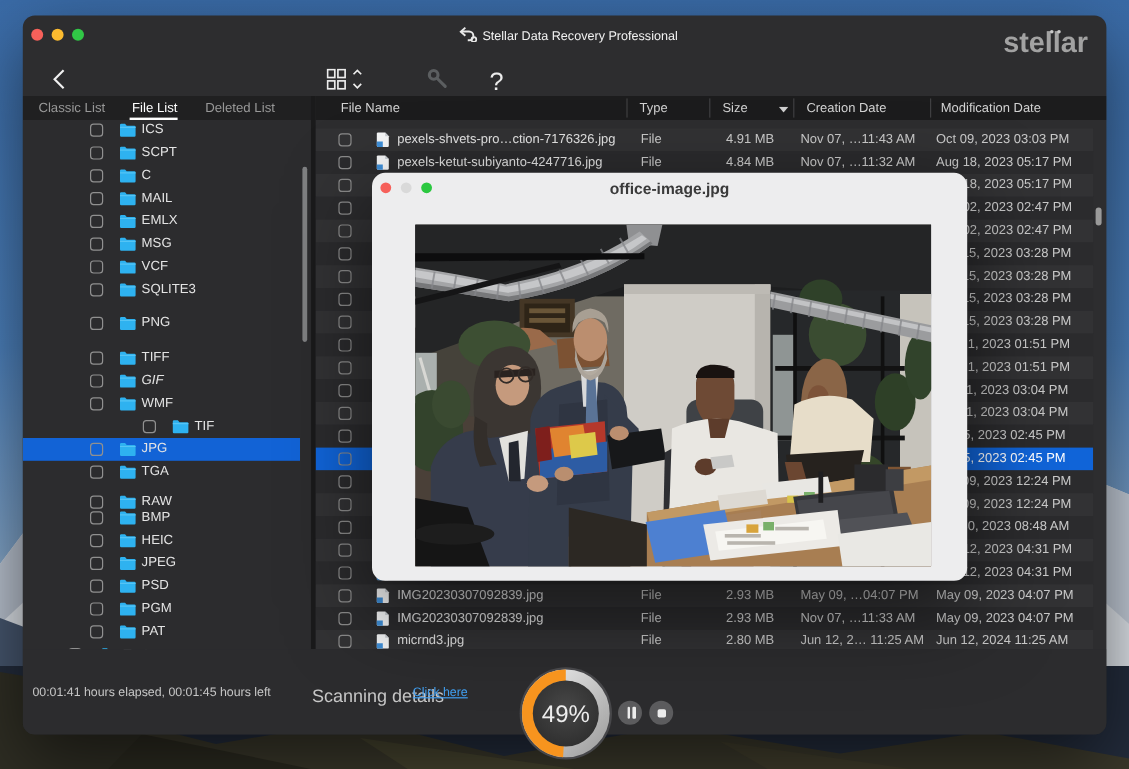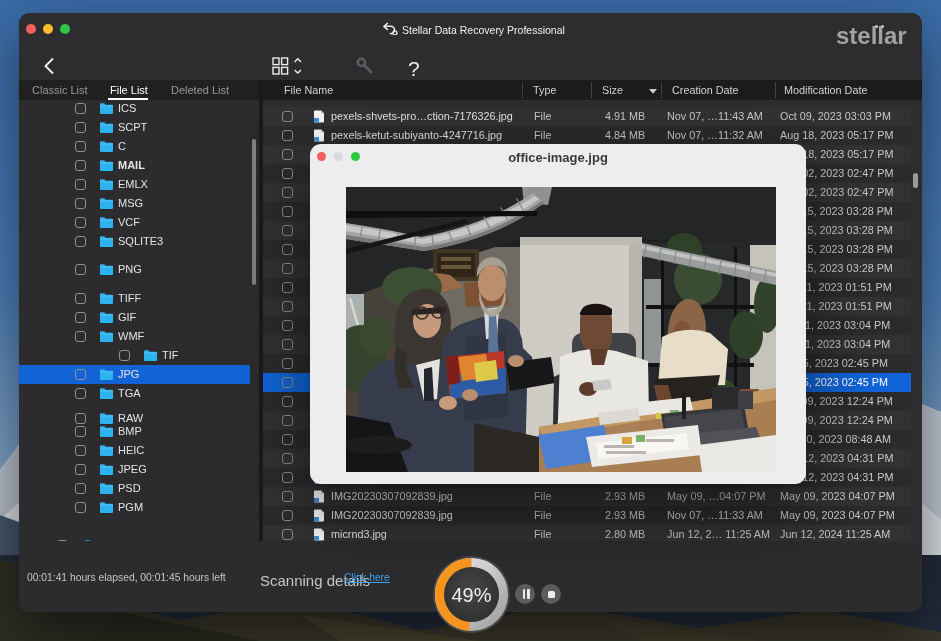--- a/index.html
+++ b/index.html
@@ -118,21 +118,21 @@
         <div class="lb" style="left:99px">SCPT</div>
       </div>
 <div class="trow" style="top:37px;">
         <div class="cb" style="left:56px"></div>
         <svg style="position:absolute;left:80px;top:3px" width="15" height="13" viewBox="0 0 15 13">
           <path d="M1 2.2 Q1 1.2 2 1.2 L5.2 1.2 L6.6 2.8 L13 2.8 Q14 2.8 14 3.8 L14 11 Q14 12 13 12 L2 12 Q1 12 1 11 Z" fill="#2eb2f0"></path>
           <path d="M1 3.6 L14 3.6 L14 4.6 L1 4.6 Z" fill="#55c4f5"></path>
         </svg>
         <div class="lb" style="left:99px">C</div>
       </div>
-<div class="trow" style="top:56px;font-weight:bold;">
+<div class="trow" style="top:56px;">
         <div class="cb" style="left:56px"></div>
         <svg style="position:absolute;left:80px;top:3px" width="15" height="13" viewBox="0 0 15 13">
           <path d="M1 2.2 Q1 1.2 2 1.2 L5.2 1.2 L6.6 2.8 L13 2.8 Q14 2.8 14 3.8 L14 11 Q14 12 13 12 L2 12 Q1 12 1 11 Z" fill="#2eb2f0"></path>
           <path d="M1 3.6 L14 3.6 L14 4.6 L1 4.6 Z" fill="#55c4f5"></path>
         </svg>
         <div class="lb" style="left:99px">MAIL</div>
       </div>
 <div class="trow" style="top:75px;">
         <div class="cb" style="left:56px"></div>
         <svg style="position:absolute;left:80px;top:3px" width="15" height="13" viewBox="0 0 15 13">
@@ -174,21 +174,21 @@
         <div class="lb" style="left:99px">PNG</div>
       </div>
 <div class="trow" style="top:189px;">
         <div class="cb" style="left:56px"></div>
         <svg style="position:absolute;left:80px;top:3px" width="15" height="13" viewBox="0 0 15 13">
           <path d="M1 2.2 Q1 1.2 2 1.2 L5.2 1.2 L6.6 2.8 L13 2.8 Q14 2.8 14 3.8 L14 11 Q14 12 13 12 L2 12 Q1 12 1 11 Z" fill="#2eb2f0"></path>
           <path d="M1 3.6 L14 3.6 L14 4.6 L1 4.6 Z" fill="#55c4f5"></path>
         </svg>
         <div class="lb" style="left:99px">TIFF</div>
       </div>
-<div class="trow" style="top:208px;">
+<div class="trow" style="top:208px;font-style:italic;">
         <div class="cb" style="left:56px"></div>
         <svg style="position:absolute;left:80px;top:3px" width="15" height="13" viewBox="0 0 15 13">
           <path d="M1 2.2 Q1 1.2 2 1.2 L5.2 1.2 L6.6 2.8 L13 2.8 Q14 2.8 14 3.8 L14 11 Q14 12 13 12 L2 12 Q1 12 1 11 Z" fill="#2eb2f0"></path>
           <path d="M1 3.6 L14 3.6 L14 4.6 L1 4.6 Z" fill="#55c4f5"></path>
         </svg>
         <div class="lb" style="left:99px">GIF</div>
       </div>
 <div class="trow" style="top:227px;">
         <div class="cb" style="left:56px"></div>
         <svg style="position:absolute;left:80px;top:3px" width="15" height="13" viewBox="0 0 15 13">
@@ -261,20 +261,28 @@
         </svg>
         <div class="lb" style="left:99px">PSD</div>
       </div>
 <div class="trow" style="top:398px;">
         <div class="cb" style="left:56px"></div>
         <svg style="position:absolute;left:80px;top:3px" width="15" height="13" viewBox="0 0 15 13">
           <path d="M1 2.2 Q1 1.2 2 1.2 L5.2 1.2 L6.6 2.8 L13 2.8 Q14 2.8 14 3.8 L14 11 Q14 12 13 12 L2 12 Q1 12 1 11 Z" fill="#2eb2f0"></path>
           <path d="M1 3.6 L14 3.6 L14 4.6 L1 4.6 Z" fill="#55c4f5"></path>
         </svg>
         <div class="lb" style="left:99px">PGM</div>
+      </div>
+<div class="trow" style="top:417px;">
+        <div class="cb" style="left:56px"></div>
+        <svg style="position:absolute;left:80px;top:3px" width="15" height="13" viewBox="0 0 15 13">
+          <path d="M1 2.2 Q1 1.2 2 1.2 L5.2 1.2 L6.6 2.8 L13 2.8 Q14 2.8 14 3.8 L14 11 Q14 12 13 12 L2 12 Q1 12 1 11 Z" fill="#2eb2f0"></path>
+          <path d="M1 3.6 L14 3.6 L14 4.6 L1 4.6 Z" fill="#55c4f5"></path>
+        </svg>
+        <div class="lb" style="left:99px">PAT</div>
       </div>
 <div class="trow" style="top:436px;">
         <div class="cb" style="left:38px"></div>
         <svg style="position:absolute;left:65px;top:3px" width="15" height="13" viewBox="0 0 15 13">
           <path d="M1 2.2 Q1 1.2 2 1.2 L5.2 1.2 L6.6 2.8 L13 2.8 Q14 2.8 14 3.8 L14 11 Q14 12 13 12 L2 12 Q1 12 1 11 Z" fill="#2eb2f0"></path>
           <path d="M1 3.6 L14 3.6 L14 4.6 L1 4.6 Z" fill="#55c4f5"></path>
         </svg>
         <div class="lb" style="left:84px">Text</div>
       </div>
 </div>

